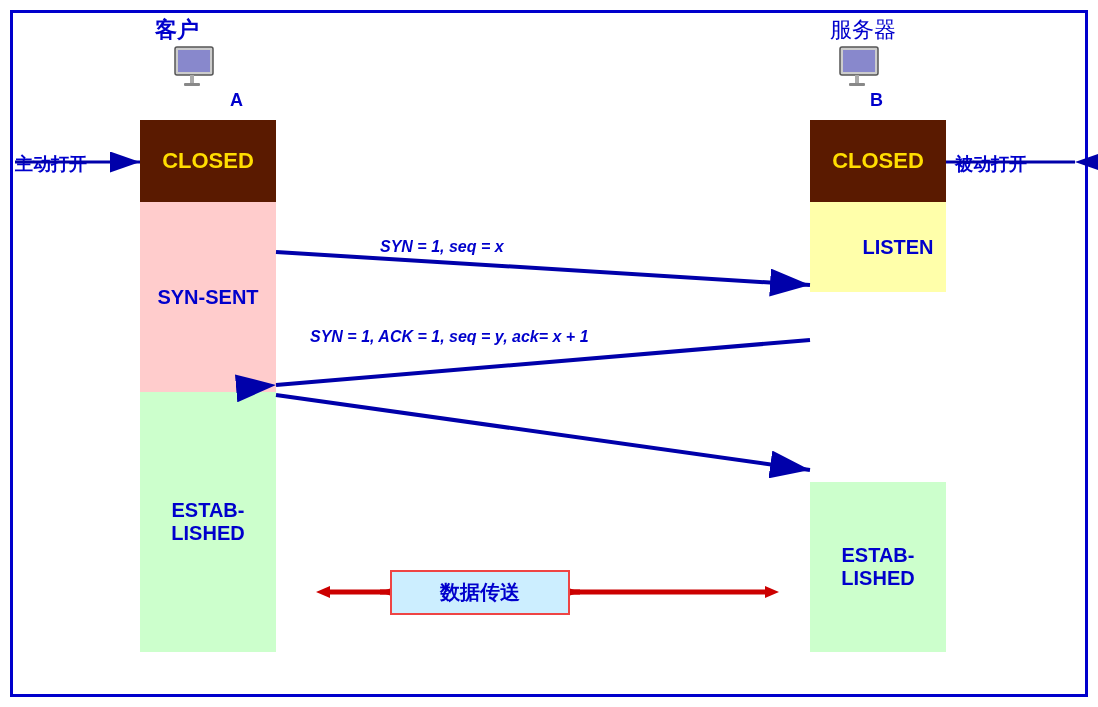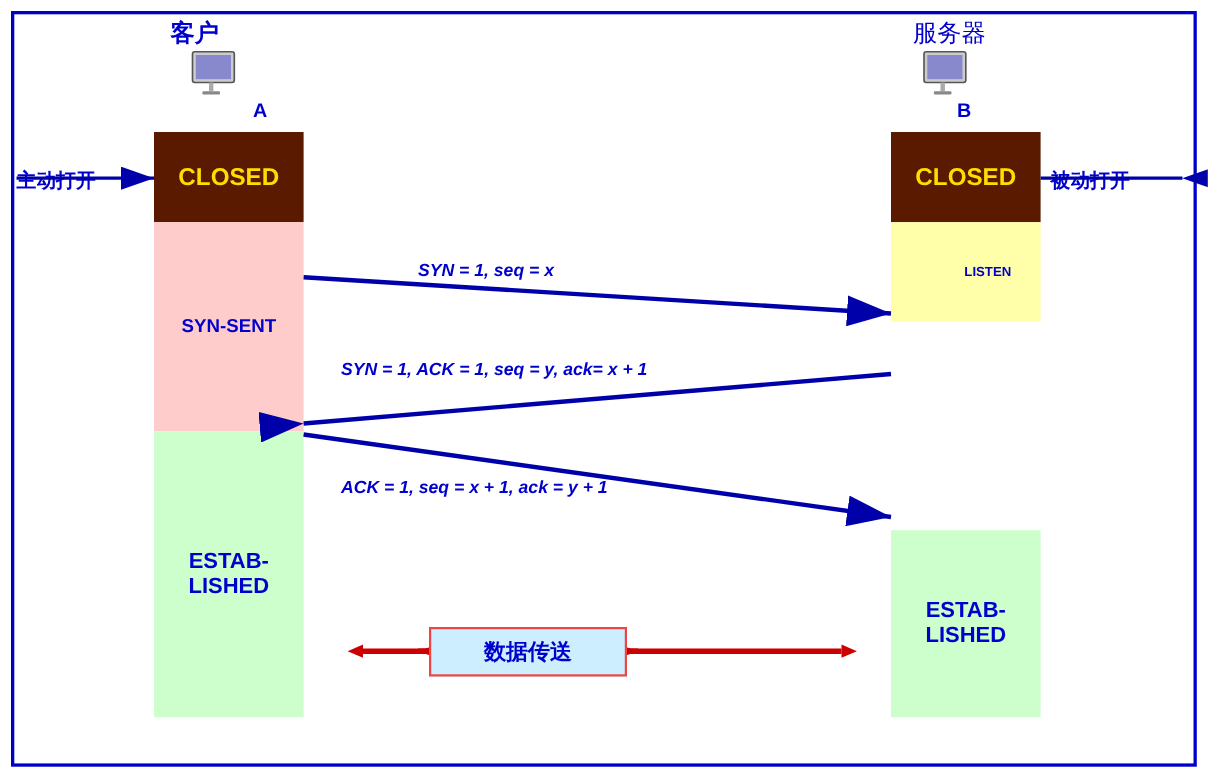--- a/index.html
+++ b/index.html
@@ -102,36 +102,36 @@
       align-items: center;
       justify-content: center;
     }
     .state-syn-sent {
       left: 140px;
       top: 202px;
       width: 136px;
       height: 190px;
       background-color: #ffcccc;
       color: #0000cc;
-      font-size: 17px;
+      font-size: 20px;
       font-weight: bold;
       position: absolute;
       display: flex;
       align-items: center;
       justify-content: center;
       text-align: center;
     }
     .state-listen {
       left: 810px;
       top: 202px;
       width: 136px;
       height: 90px;
       background-color: #ffffaa;
       color: #0000cc;
-      font-size: 12px;
+      font-size: 20px;
       font-weight: bold;
       position: absolute;
       display: flex;
       align-items: center;
       justify-content: center;
       padding-left: 40px;
     }
     .state-syn-rcvd {
       left: 810px;
       top: 292px;
@@ -304,18 +304,17 @@
 
     <line x1="570" y1="592" x2="580" y2="592" stroke="#cc0000" stroke-width="5" marker-end="url(#arrowhead-red-right)"></line>
 
     <line x1="330" y1="592" x2="765" y2="592" stroke="#cc0000" stroke-width="5"></line>
     <polygon points="330,586 316,592 330,598" fill="#cc0000"></polygon>
     <polygon points="765,586 779,592 765,598" fill="#cc0000"></polygon>
   </svg>
 
   <div class="msg-label" style="left: 380px; top: 238px;">SYN = 1, seq = x</div>
   <div class="msg-label" style="left: 310px; top: 328px;">SYN = 1, ACK = 1, seq = y, ack= x + 1</div>
-  <div class="msg-label" style="left: 310px; top: 435px;">ACK = 1, seq = x + 1, ack = y + 1</div>
 
   <div class="data-transfer">
     <span>数据传送</span>
   </div>
 </div>
 
 </body></html>

